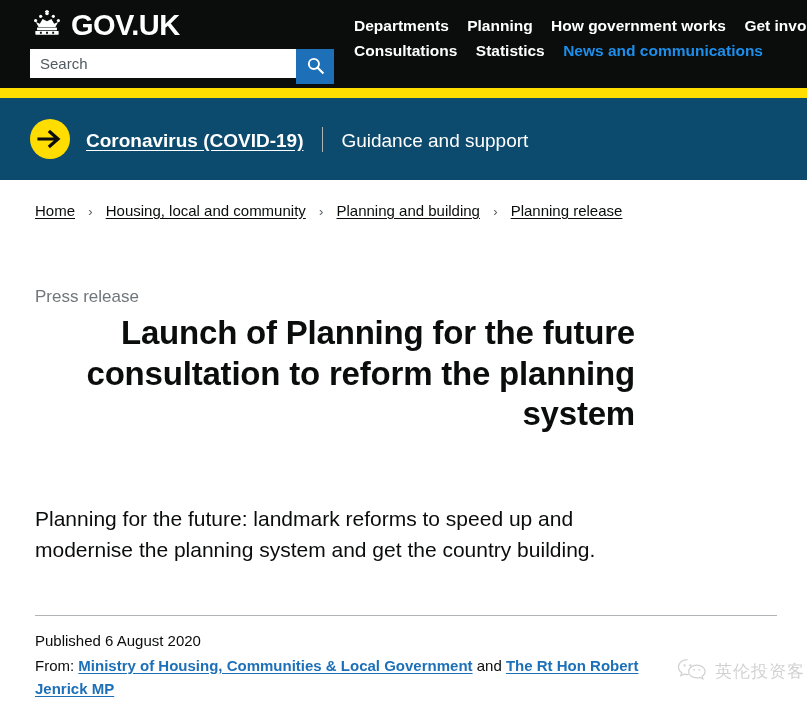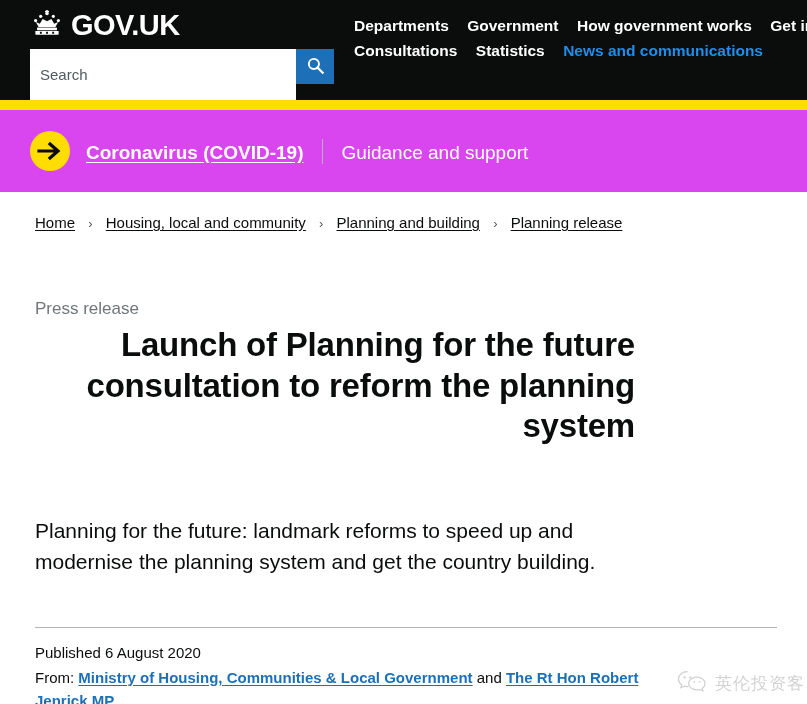--- a/index.html
+++ b/index.html
@@ -35,21 +35,22 @@
   .brand-text {
     color: #ffffff;
     font-size: 29px;
     font-weight: 700;
     letter-spacing: -0.5px;
     line-height: 1;
   }
   .search-wrap {
     display: flex;
     width: 304px;
-    height: 51px;
+    height: 29px;
+    margin-bottom: 10px;
   }
   .search-input {
     flex: 1 1 auto;
     border: 0;
     outline: 0;
     background: #ffffff;
     font-family: "Liberation Sans", sans-serif;
     font-size: 15px;
     color: #0b0c0c;
     padding: 0 10px;
@@ -85,21 +86,21 @@
   .nav-link:last-child { margin-right: 0; }
 
   .yellow-bar {
     height: 10px;
     background: #ffdd00;
     width: 807px;
   }
 
   
   .covid-banner {
-    background: #d946ef;
+    background: #0c4a6e;
     width: 807px;
     height: 82px;
     display: flex;
     align-items: center;
     padding-left: 30px;
   }
   .covid-icon {
     width: 40px; height: 40px;
     flex: 0 0 auto;
     margin-right: 16px;
@@ -257,21 +258,21 @@
               <line x1="14.8" y1="14.8" x2="21" y2="21" stroke="#ffffff" stroke-width="2.8" stroke-linecap="square"></line>
             </svg>
           </span>
         </button>
       </div>
     </div>
 
     <div class="nav-col">
       <div class="nav-row">
         <a class="nav-link">Departments</a>
-        <a class="nav-link">Government</a>
+        <a class="nav-link">Planning</a>
         <a class="nav-link">How government works</a>
         <a class="nav-link">Get involved</a>
       </div>
       <div class="nav-row">
         <a class="nav-link">Consultations</a>
         <a class="nav-link">Statistics</a>
         <a class="nav-link active">News and communications</a>
       </div>
     </div>
   </div>

